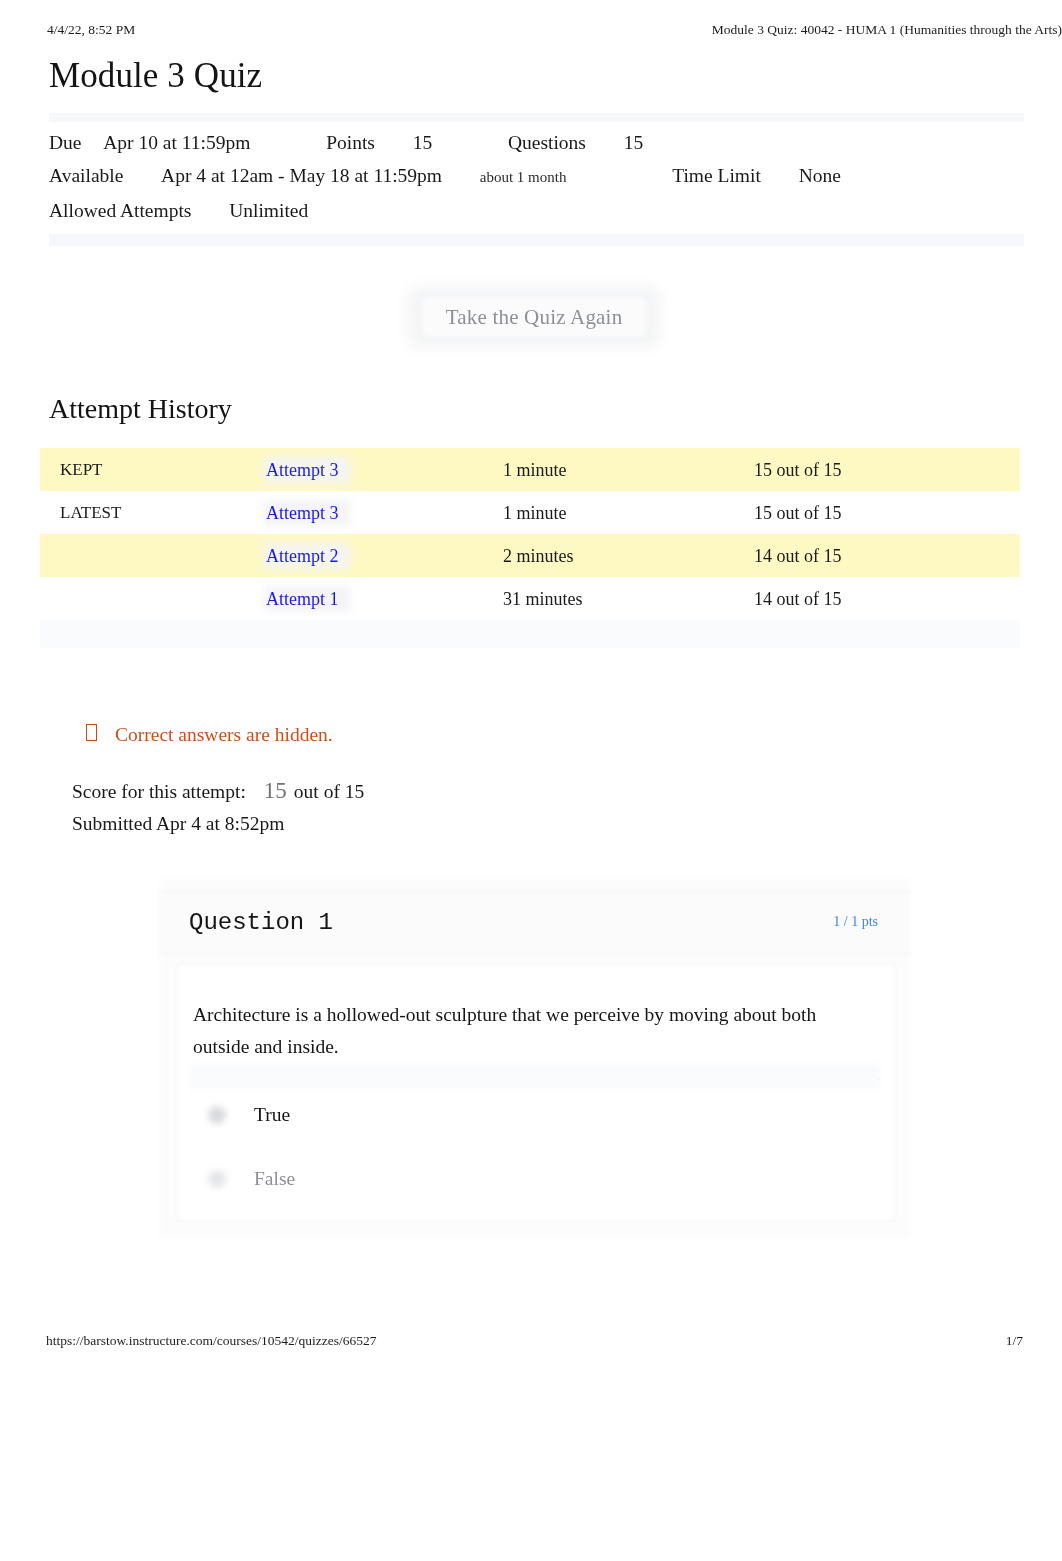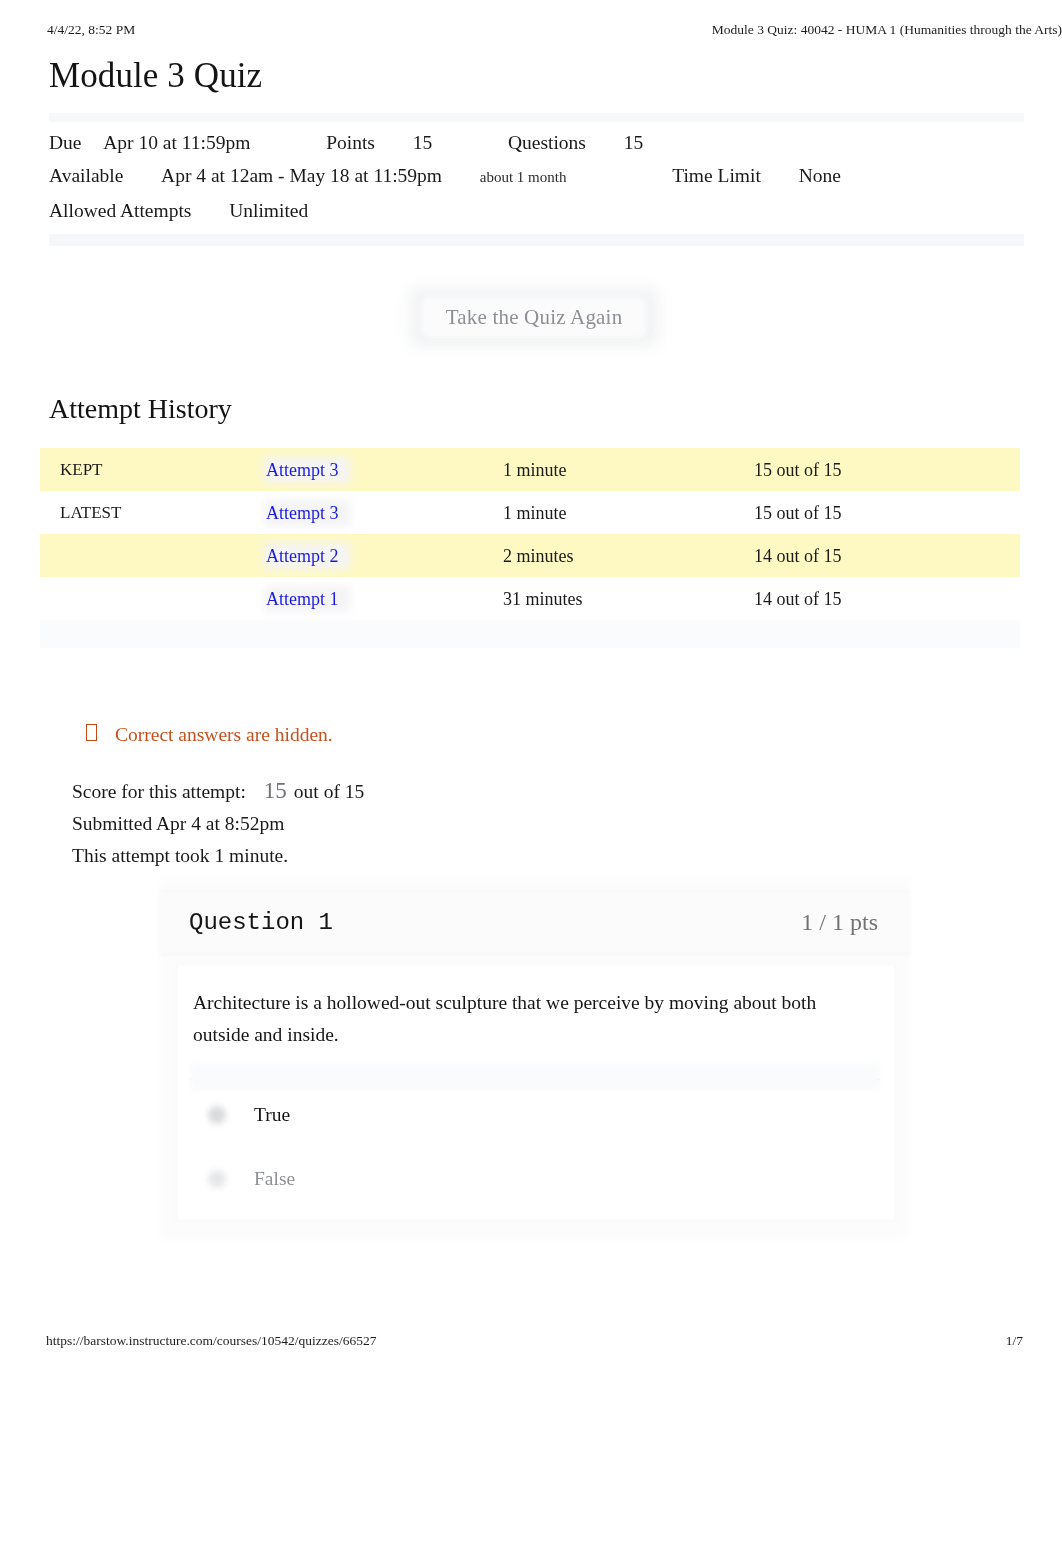--- a/index.html
+++ b/index.html
@@ -277,38 +277,38 @@
     transform: translateY(-50%);
     font-size: 24px;
     color: #151515;
     font-family: Liberation Mono, monospace;
   }
   .q-pts {
     position: absolute;
     right: 32px;
     top: 50%;
     transform: translateY(-50%);
-    font-size: 24px;
-    color: #737373;
+    font-size: 14px;
+    color: #3b82f6;
   }
   .q-body {
     position: absolute;
     left: 16px;
     top: 85px;
     width: 718px;
     height: 255px;
     background: #ffffff;
     filter: blur(0.8px);
     border: 1px solid #f4f5f6;
     border-radius: 2px;
   }
   .q-text {
     position: absolute;
     left: 33px;
-    top: 108px;
+    top: 120px;
     width: 660px;
     font-size: 19.5px;
     line-height: 32px;
     color: #151515;
   }
   .q-sep {
     position: absolute;
     left: 30px;
     top: 200px;
     width: 690px;
@@ -478,21 +478,20 @@
 <div class="notice">
   <span class="notice-icon"></span>
   <span class="notice-text">Correct answers are hidden.</span>
 </div>
 
 <div class="summary">
   <div class="sum-line">
     <span>Score for this attempt:</span><span class="sum-score">15</span><span>out of 15</span>
   </div>
   <div class="sum-line">Submitted Apr 4 at 8:52pm</div>
-  <div class="sum-line">This attempt took 1 minute.</div>
 </div>
 
 <div class="q-card">
   <div class="q-card-bg"></div>
   <div class="q-head"></div>
   <div class="q-head-inner">
     <span class="q-title">Question 1</span>
     <span class="q-pts">1 / 1 pts</span>
   </div>
 

